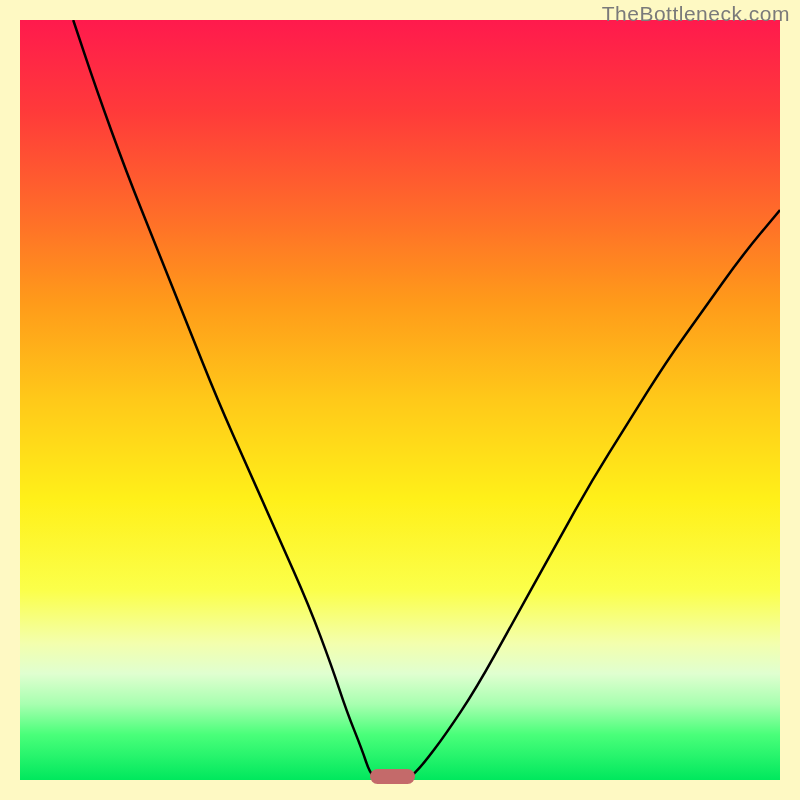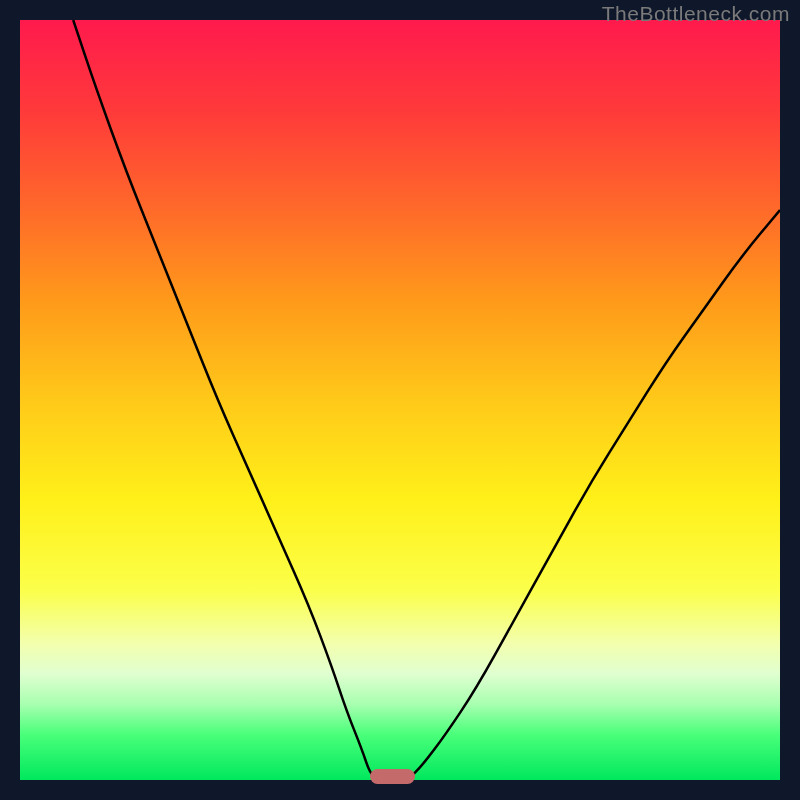--- a/index.html
+++ b/index.html
@@ -1,21 +1,21 @@
 <!DOCTYPE html>
 <html><head>
 <meta charset="utf-8">
 <style>
   * { margin: 0; padding: 0; box-sizing: border-box; }
   body { width: 800px; height: 800px; background: #000; position: relative; font-family: Arial, sans-serif; }
   .frame {
     position: absolute;
     width: 800px;
     height: 800px;
-    background: #0f172a;
+    background: #fef9c3;
     text-decoration: underline;
   }
   .plot-area {
     position: absolute;
     left: 20px;
     top: 20px;
     width: 760px;
     height: 760px;
     background: linear-gradient(to bottom,
       #ff1a4d 0%,

